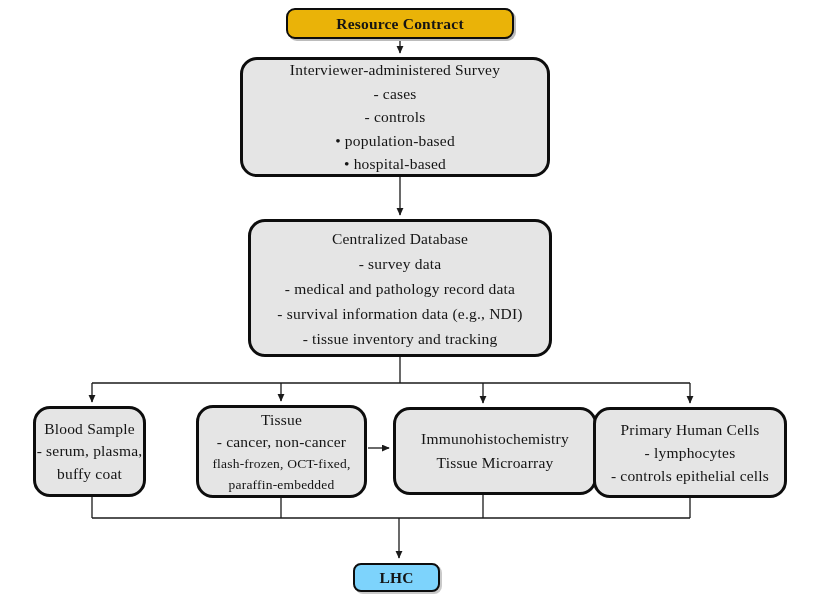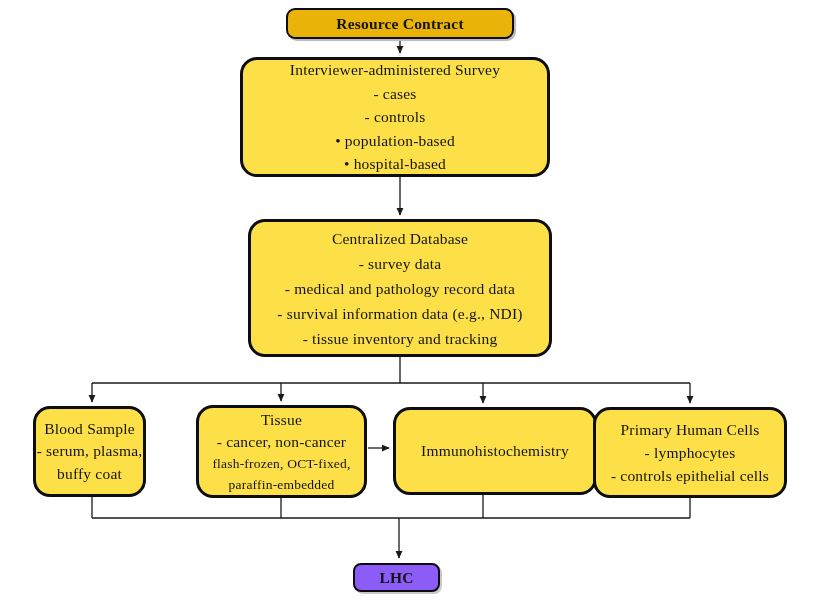--- a/index.html
+++ b/index.html
@@ -8,21 +8,21 @@
     width: 816px;
     height: 612px;
     background: #ffffff;
     overflow: hidden;
     font-family: "Liberation Serif", "DejaVu Serif", serif;
     color: #141414;
   }
   .box {
     position: absolute;
     box-sizing: border-box;
-    background: #fde047;
+    background: #e5e5e5;
     border: 3px solid #0d0d0d;
     border-radius: 17px;
     display: flex;
     flex-direction: column;
     align-items: center;
     justify-content: center;
     text-align: center;
     font-size: 15.5px;
     line-height: 23px;
     letter-spacing: 0.2px;
@@ -41,21 +41,21 @@
     box-shadow: 2px 2px 0 #bcbcbc;
   }
   #survey-box   { left: 240px; top: 57px;  width: 310px; height: 120px; line-height: 23.5px; }
   #database-box { left: 248px; top: 219px; width: 304px; height: 138px; line-height: 25px; }
   #blood-box    { left: 33px;  top: 406px; width: 113px; height: 91px; line-height: 22.5px; }
   #tissue-box   { left: 196px; top: 405px; width: 171px; height: 93px; line-height: 22px; }
   #ihc-box      { left: 393px; top: 407px; width: 204px; height: 88px; line-height: 24px; }
   #cells-box    { left: 593px; top: 407px; width: 194px; height: 91px; line-height: 23px; }
   #lhc-box {
     left: 353px; top: 563px; width: 87px; height: 29px;
-    background: #8b5cf6;
+    background: #7dd3fc;
     border-width: 2.5px;
     border-radius: 8px;
     font-weight: bold;
     font-size: 17.5px;
     box-shadow: 2px 2px 0 #c9c9c9;
   }
   #connectors {
     position: absolute;
     left: 0; top: 0;
     width: 816px; height: 612px;
@@ -125,20 +125,21 @@
 
   <div class="box" id="tissue-box">
     <div class="bt">Tissue</div>
     <div class="bl">- cancer, non-cancer</div>
     <div class="bl sm">flash-frozen, OCT-fixed,</div>
     <div class="bl sm">paraffin-embedded</div>
   </div>
 
   <div class="box" id="ihc-box">
     <div class="bl">Immunohistochemistry</div>
+    <div class="bl">Tissue Microarray</div>
   </div>
 
   <div class="box" id="cells-box">
     <div class="bt">Primary Human Cells</div>
     <div class="bl">- lymphocytes</div>
     <div class="bl">- controls epithelial cells</div>
   </div>
 
   <div class="box" id="lhc-box">
     <div class="bt">LHC</div>

